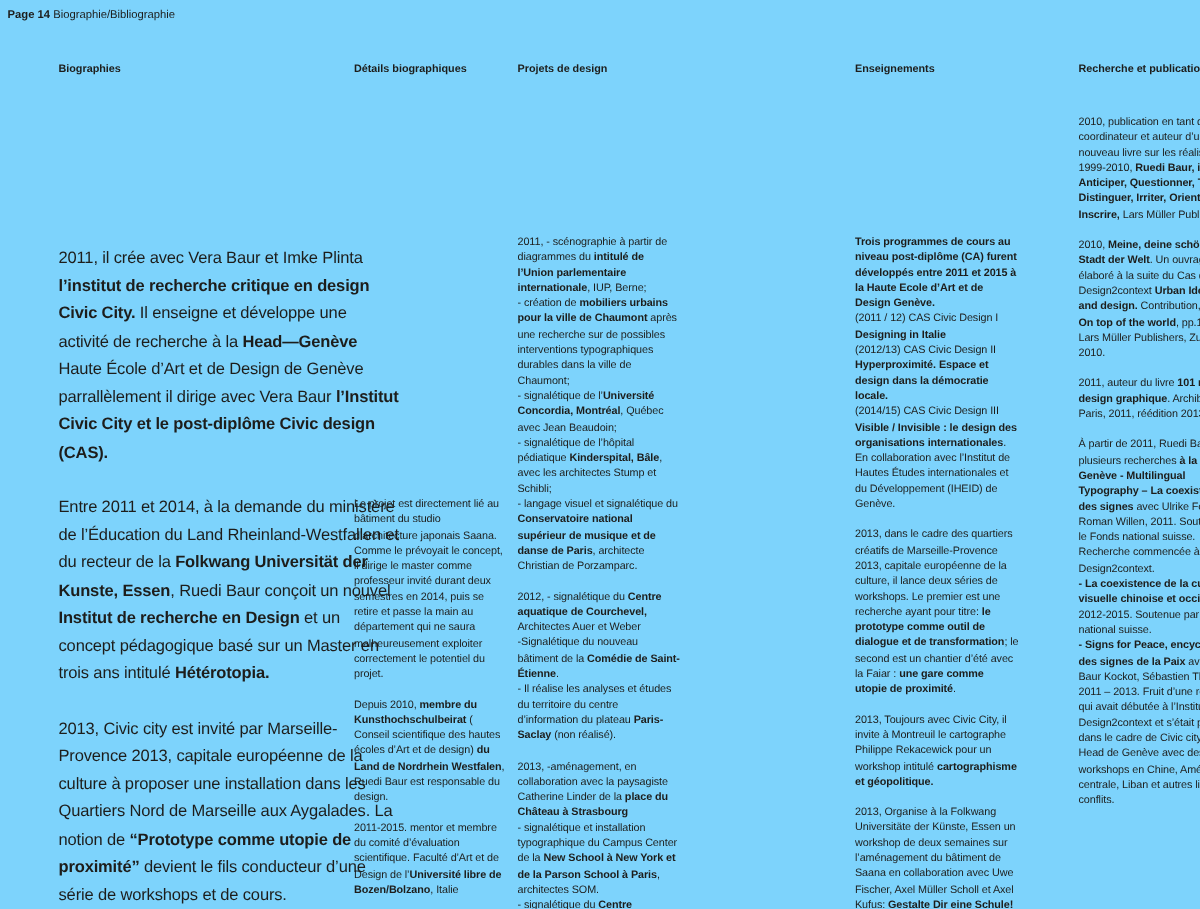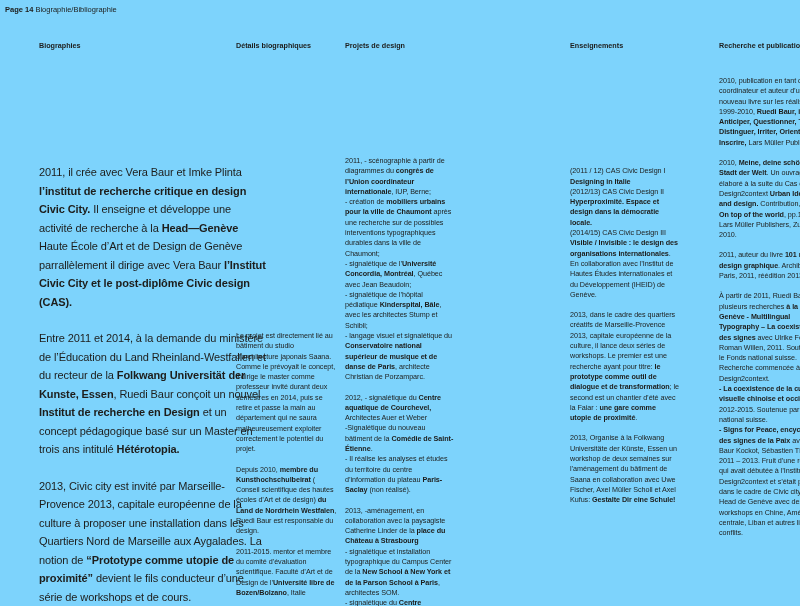--- a/index.html
+++ b/index.html
@@ -98,43 +98,44 @@
     <div class="col-body body-sm">
         <p class="para"><span>Le projet est directement lié au bâtiment du studio d’architecture japonais Saana. Comme le prévoyait le concept, il dirige le master comme professeur invité durant deux semestres en 2014, puis se retire et passe la main au département qui ne saura malheureusement exploiter correctement le potentiel du projet.</span></p>
         <p class="para"><span>Depuis 2010, </span><b>membre du Kunsthochschulbeirat</b><span> ( Conseil scientifique des hautes écoles d’Art et de design) </span><b>du Land de Nordrhein Westfalen</b><span>, Ruedi Baur est responsable du design.</span></p>
         <p class="para"><span>2011-2015. mentor et membre du comité d’évaluation scientifique. Faculté d’Art et de Design de l’</span><b>Université libre de Bozen/Bolzano</b><span>, Italie</span></p>
       </div>
   </div>
 
   <div class="col col-3">
     <div class="col-header">Projets de design</div>
     <div class="col-body body-sm">
-        <p class="para"><span>2011, - scénographie à partir de diagrammes du </span><b>congrès de l’Union coordinateur internationale</b><span>, IUP, Berne;
+        <p class="para"><span>2011, - scénographie à partir de diagrammes du </span><b>intitulé de l’Union parlementaire internationale</b><span>, IUP, Berne;
 - création de </span><b>mobiliers urbains pour la ville de Chaumont</b><span> après une recherche sur de possibles interventions typographiques durables dans la ville de Chaumont;
 - signalétique de l’</span><b>Université Concordia, Montréal</b><span>, Québec avec Jean Beaudoin;
 - signalétique de l’hôpital pédiatique </span><b>Kinderspital, Bâle</b><span>, avec les architectes Stump et Schibli;
 - langage visuel et signalétique du </span><b>Conservatoire national supérieur de musique et de danse de Paris</b><span>, architecte Christian de Porzamparc.</span></p>
         <p class="para"><span>2012, - signalétique du </span><b>Centre aquatique de Courchevel,</b><span> Architectes Auer et Weber
 -Signalétique du nouveau bâtiment de la </span><b>Comédie de Saint-Étienne</b><span>.
 - Il réalise les analyses et études du territoire du centre d’information du plateau </span><b>Paris-Saclay</b><span> (non réalisé).</span></p>
         <p class="para"><span>2013, -aménagement, en collaboration avec la paysagiste Catherine Linder de la </span><b>place du Château à Strasbourg</b><span>
 - signalétique et installation typographique du Campus Center de la </span><b>New School à New York et de la Parson School à Paris</b><span>, architectes SOM.
 - signalétique du </span><b>Centre hospitalier universitaire vaudois,</b></p>
       </div>
   </div>
 
 
   <div class="col col-5">
     <div class="col-header">Enseignements</div>
     <div class="col-body body-sm">
-        <p class="para"><span>
+        <p class="para"><b>Trois programmes de cours au niveau post-diplôme (CA) furent développés entre 2011 et 2015 à la Haute Ecole d’Art et de Design Genève.</b><span>
 (2011 / 12) CAS Civic Design I </span><b>Designing in Italie</b><span>
 (2012/13) CAS Civic Design II </span><b>Hyperproximité. Espace et design dans la démocratie locale.</b><span>
 (2014/15) CAS Civic Design III </span><b>Visible / Invisible : le design des organisations internationales</b><span>. En collaboration avec l’Institut de Hautes Études internationales et du Développement (IHEID) de Genève.</span></p>
         <p class="para"><span>2013, dans le cadre des quartiers créatifs de Marseille-Provence 2013, capitale européenne de la culture, il lance deux séries de workshops. Le premier est une recherche ayant pour titre: </span><b>le prototype comme outil de dialogue et de transformation</b><span>; le second est un chantier d’été avec la Faiar : </span><b>une gare comme utopie de proximité</b><span>.</span></p>
+        <p class="para"><span>2013, Toujours avec Civic City, il invite à Montreuil le cartographe Philippe Rekacewick pour un workshop intitulé </span><b>cartographisme et géopolitique.</b></p>
         <p class="para"><span>2013, Organise à la Folkwang Universitäte der Künste, Essen un workshop de deux semaines sur l’aménagement du bâtiment de Saana en collaboration avec Uwe Fischer, Axel Müller Scholl et Axel Kufus: </span><b>Gestalte Dir eine Schule!</b></p>
       </div>
   </div>
 
   <div class="col col-6">
     <div class="col-header">Recherche et publications</div>
     <div class="col-body body-sm">
         <p class="para"><span>2010, publication en tant que coordinateur et auteur d’un nouveau livre sur les réalisations 1999-2010, </span><b>Ruedi Baur, intégral, Anticiper, Questionner, Traduire, Distinguer, Irriter, Orienter, Inscrire,</b><span> Lars Müller Publisher.</span></p>
         <p class="para"><span>2010, </span><b>Meine, deine schönste Stadt der Welt</b><span>. Un ouvrage élaboré à la suite du Cas de Design2context </span><b>Urban Identity and design.</b><span> Contribution, Bauç R., </span><b>On top of the world</b><span>, pp.113-116. Lars Müller Publishers, Zurich 2010.</span></p>
         <p class="para"><span>2011, auteur du livre </span><b>101 mots du design graphique</b><span>. Archibooks, Paris, 2011, réédition 2013.</span></p>

